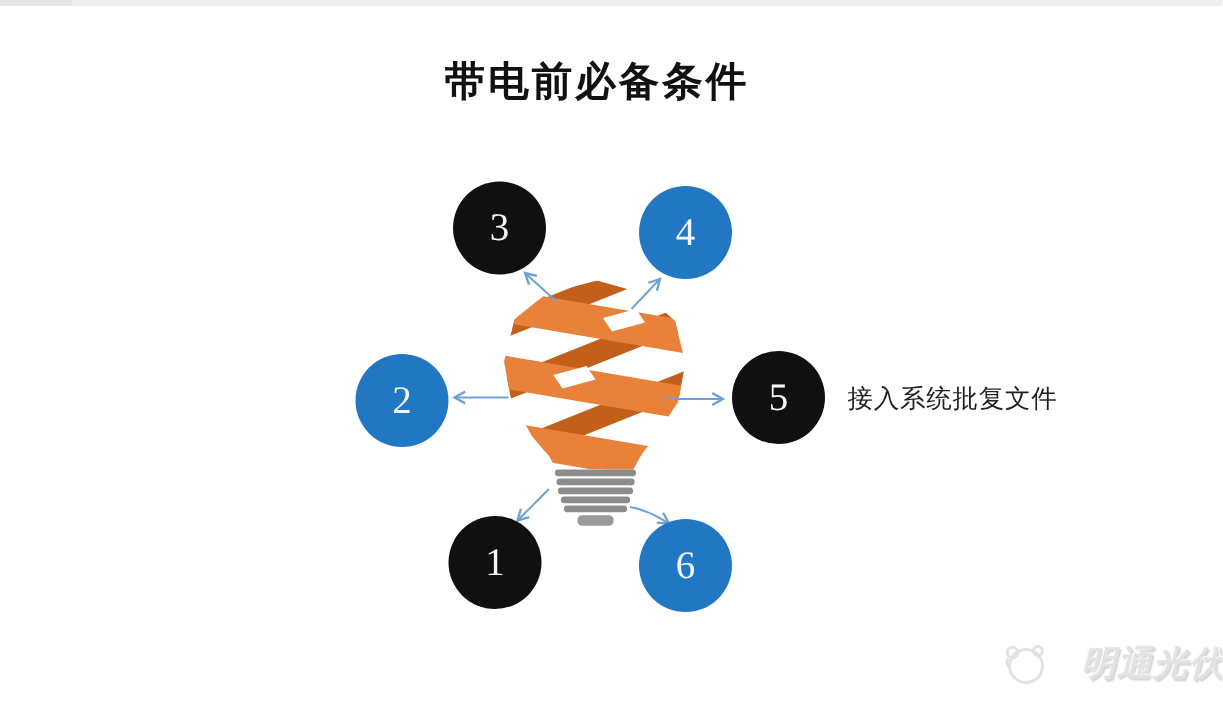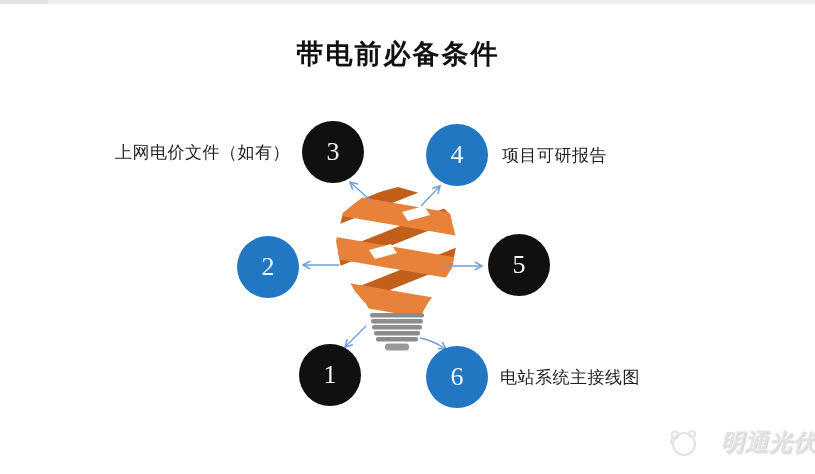--- a/index.html
+++ b/index.html
@@ -112,23 +112,21 @@
     </g>
   </svg>
 
   <div class="circle c1" style="background-color: rgb(16, 16, 16);">1</div>
   <div class="circle c2" style="background-color: rgb(34, 119, 194);">2</div>
   <div class="circle c3" style="background-color: rgb(16, 16, 16);">3</div>
   <div class="circle c4" style="background-color: rgb(34, 119, 194);">4</div>
   <div class="circle c5" style="background-color: rgb(16, 16, 16);">5</div>
   <div class="circle c6" style="background-color: rgb(34, 119, 194);">6</div>
 
-  <div class="label l3">上网电价文件（如有）</div>
-  <div class="label l4">项目可研报告</div>
-  <div class="label l6">电站系统主接线图</div>
+  <div class="label l5">接入系统批复文件</div>
 
   <div class="watermark">
     <svg width="38" height="38" viewBox="0 0 38 38">
       <circle cx="20" cy="21" r="11" fill="none" stroke="var(--watermark-gray)" stroke-width="2"></circle>
       <circle cx="11" cy="12" r="3.5" fill="none" stroke="var(--watermark-gray)" stroke-width="2"></circle>
       <circle cx="28" cy="11" r="3" fill="none" stroke="var(--watermark-gray)" stroke-width="2"></circle>
       <path d="M9,22 Q6,19 8,16" fill="none" stroke="var(--watermark-gray)" stroke-width="2"></path>
     </svg>
     <span class="watermark-text">明通光伏</span>
   </div>

